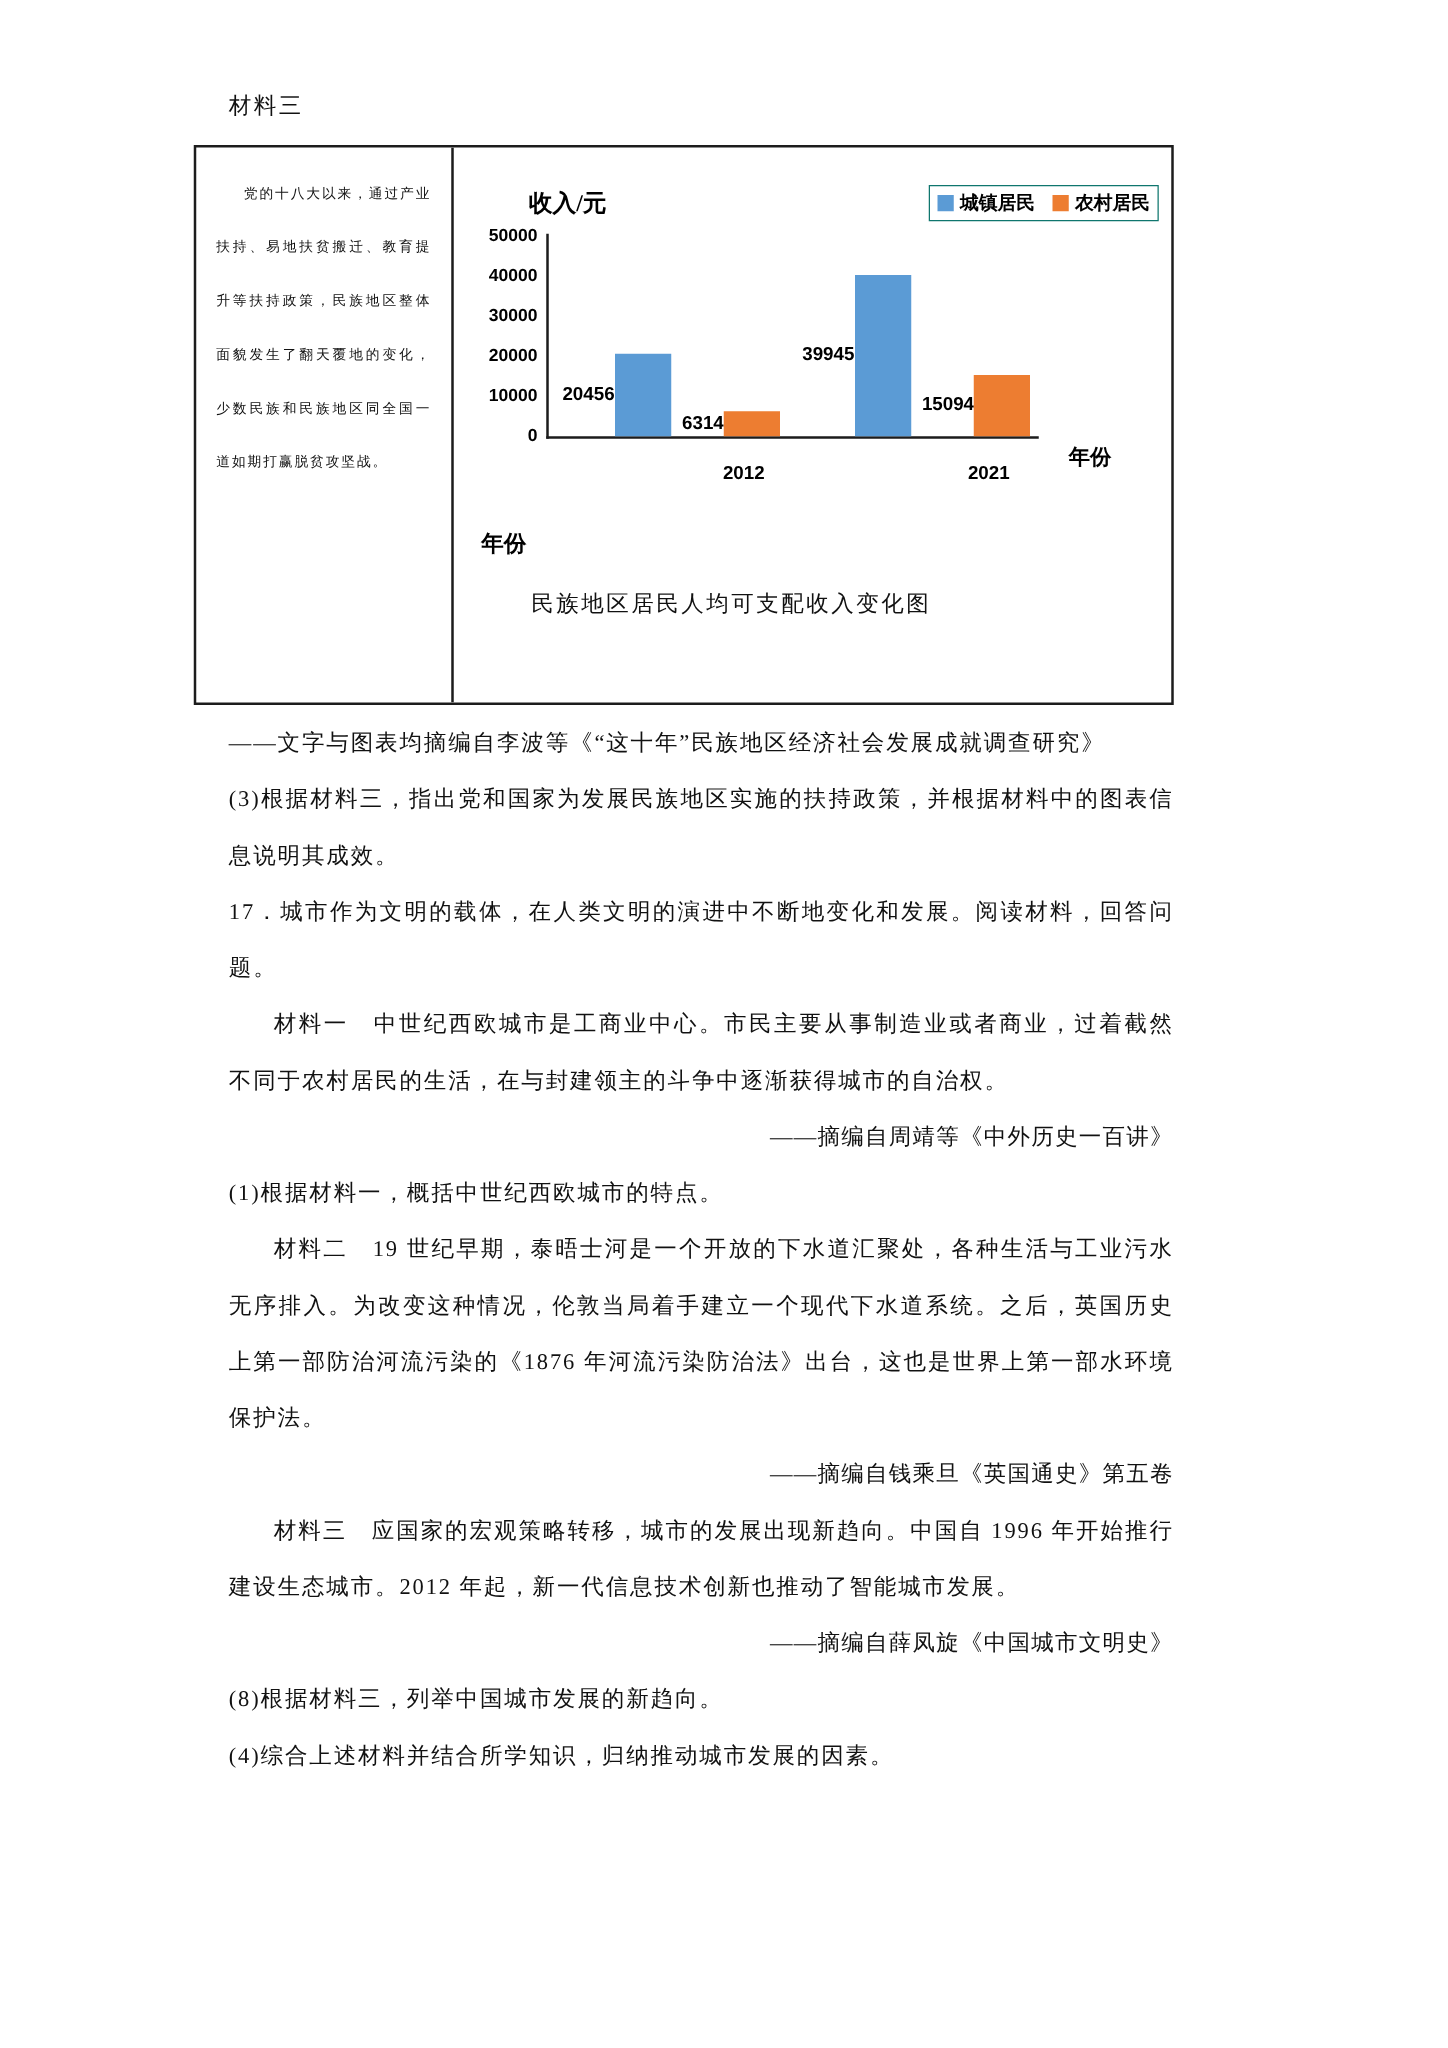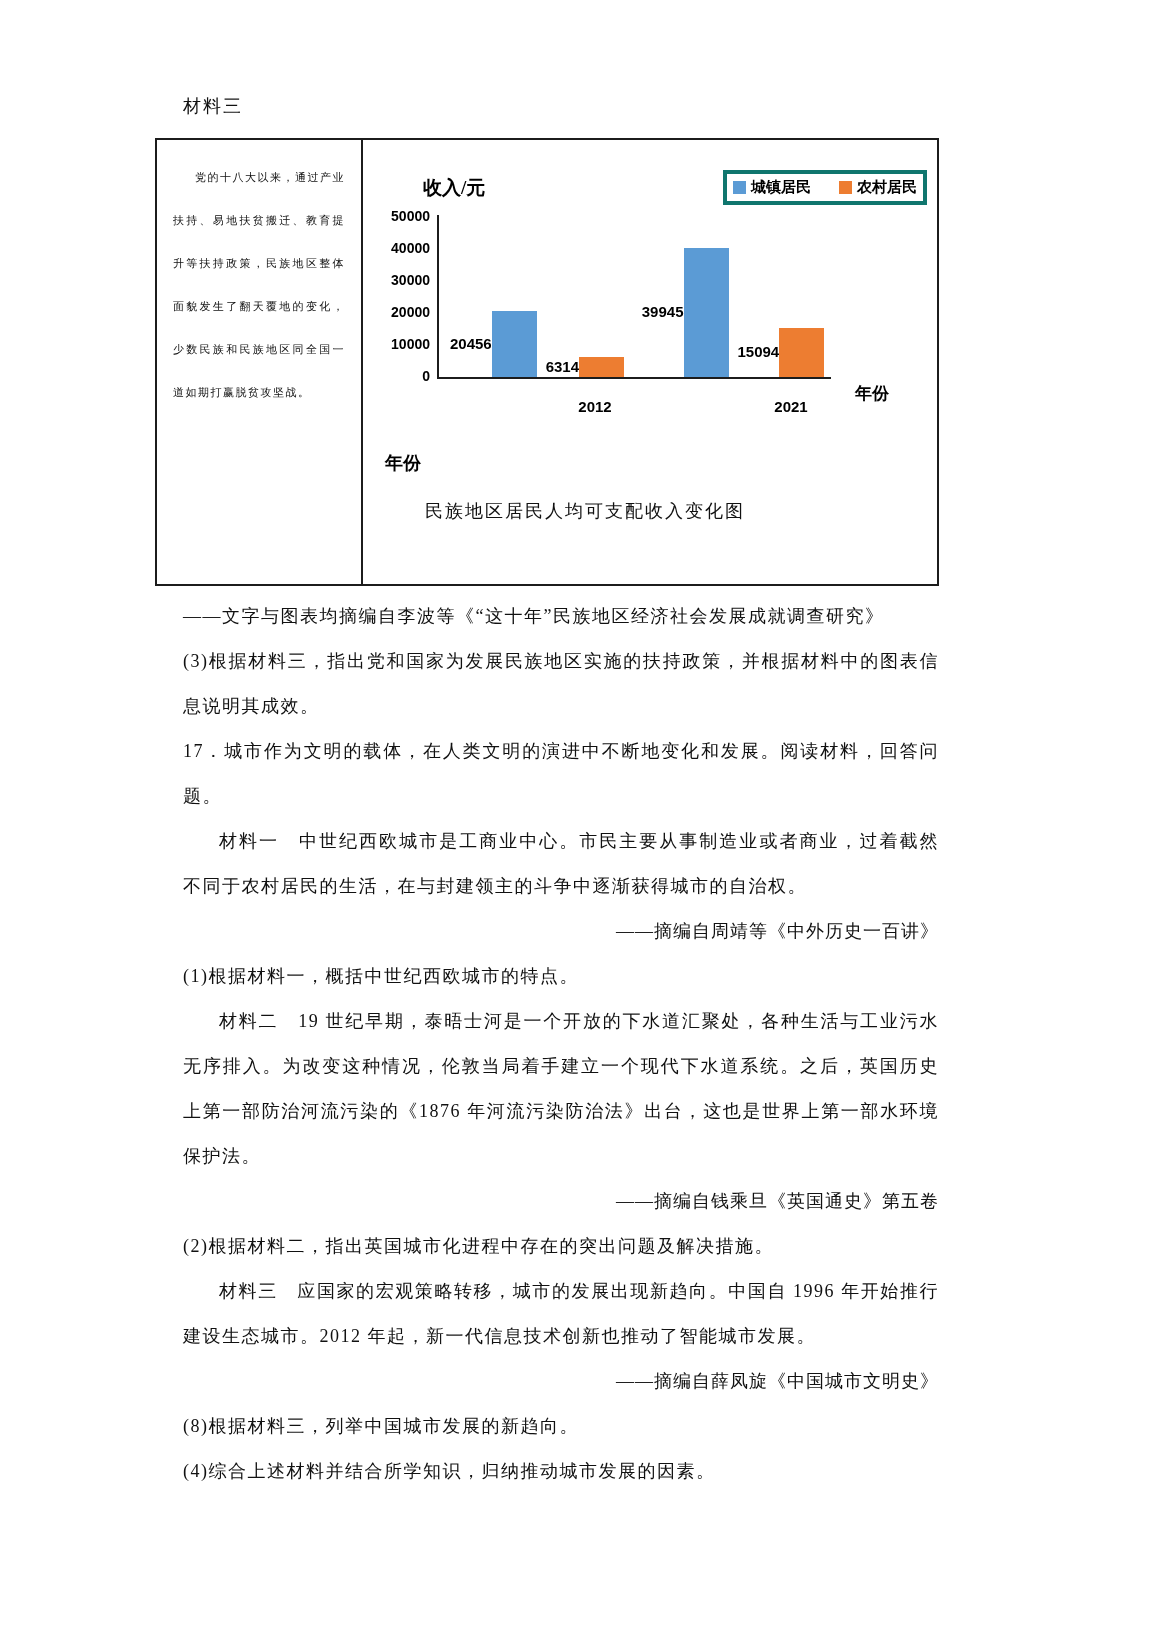--- a/index.html
+++ b/index.html
@@ -1,41 +1,41 @@
 <!DOCTYPE html>
 <html><head>
 <meta charset="utf-8">
 <style>
   html,body{margin:0;padding:0;background:#ffffff;}
   .page{
     position:relative;width:1158px;height:1638px;overflow:hidden;
     background:#fff;color:#111;
     font-family:"Liberation Serif","DejaVu Serif",serif;
   }
-  .content{position:absolute;left:183px;top:94px;width:756px;}
+  .content{position:absolute;left:183px;top:72px;width:756px;}
   .m-label{font-size:18px;letter-spacing:2px;}
   
   .material-box{
     box-sizing:border-box;margin-top:20px;margin-left:-28px;
     width:784px;height:448px;border:2px solid #1c1c1c;
     display:flex;overflow:hidden;
   }
   .box-left{
     box-sizing:border-box;width:206px;border-right:2px solid #1c1c1c;
     padding:16px 16px 0 16px;font-size:11px;line-height:43px;
     text-align:justify;text-indent:2em;letter-spacing:1.5px;overflow:hidden;
   }
   .box-right{
     flex:1;box-sizing:border-box;padding:30px 8px 0 16px;
     font-family:"Liberation Sans","DejaVu Sans",sans-serif;overflow:hidden;
   }
   
   .chart-header{display:flex;justify-content:space-between;align-items:center;padding-left:44px;margin-bottom:10px;}
   .chart-ylabel{font-weight:bold;font-size:19px;color:#000;font-family:Liberation Serif, serif;}
-  .legend{display:flex;gap:28px;border:4px solid #0f766e;padding:4px 6px;margin-right:2px;}
+  .legend{display:flex;gap:14px;border:1px solid #0f766e;padding:4px 6px;margin-right:2px;}
   .legend-item{display:flex;align-items:center;gap:5px;font-weight:bold;font-size:15px;color:#000;}
   .legend-swatch{width:13px;height:13px;display:inline-block;}
   .chart-body{display:flex;}
   .yticks{
     display:flex;flex-direction:column;justify-content:space-between;align-items:flex-end;
     box-sizing:border-box;height:176px;width:58px;margin-top:-7px;padding-right:7px;
     font-weight:bold;font-size:14px;color:#000;
   }
   .plot-col{display:flex;flex-direction:column;}
   .plot{
@@ -134,21 +134,20 @@
 
     <div class="para-block">
       <p class="para">——文字与图表均摘编自李波等《“这十年”民族地区经济社会发展成就调查研究》</p>
       <p class="para">(3)根据材料三，指出党和国家为发展民族地区实施的扶持政策，并根据材料中的图表信息说明其成效。</p>
       <p class="para">17．城市作为文明的载体，在人类文明的演进中不断地变化和发展。阅读材料，回答问题。</p>
       <p class="para indent">材料一　中世纪西欧城市是工商业中心。市民主要从事制造业或者商业，过着截然不同于农村居民的生活，在与封建领主的斗争中逐渐获得城市的自治权。</p>
       <p class="para right">——摘编自周靖等《中外历史一百讲》</p>
       <p class="para">(1)根据材料一，概括中世纪西欧城市的特点。</p>
       <p class="para indent">材料二　19 世纪早期，泰晤士河是一个开放的下水道汇聚处，各种生活与工业污水无序排入。为改变这种情况，伦敦当局着手建立一个现代下水道系统。之后，英国历史上第一部防治河流污染的《1876 年河流污染防治法》出台，这也是世界上第一部水环境保护法。</p>
       <p class="para right">——摘编自钱乘旦《英国通史》第五卷</p>
-      <p class="para">(2)根据材料二，指出英国城市化进程中存在的突出问题及解决措施。</p>
       <p class="para indent">材料三　应国家的宏观策略转移，城市的发展出现新趋向。中国自 1996 年开始推行建设生态城市。2012 年起，新一代信息技术创新也推动了智能城市发展。</p>
       <p class="para right">——摘编自薛凤旋《中国城市文明史》</p>
       <p class="para">(8)根据材料三，列举中国城市发展的新趋向。</p>
       <p class="para">(4)综合上述材料并结合所学知识，归纳推动城市发展的因素。</p>
     </div>
 
   </div>
 </div>
 
 </body></html>

